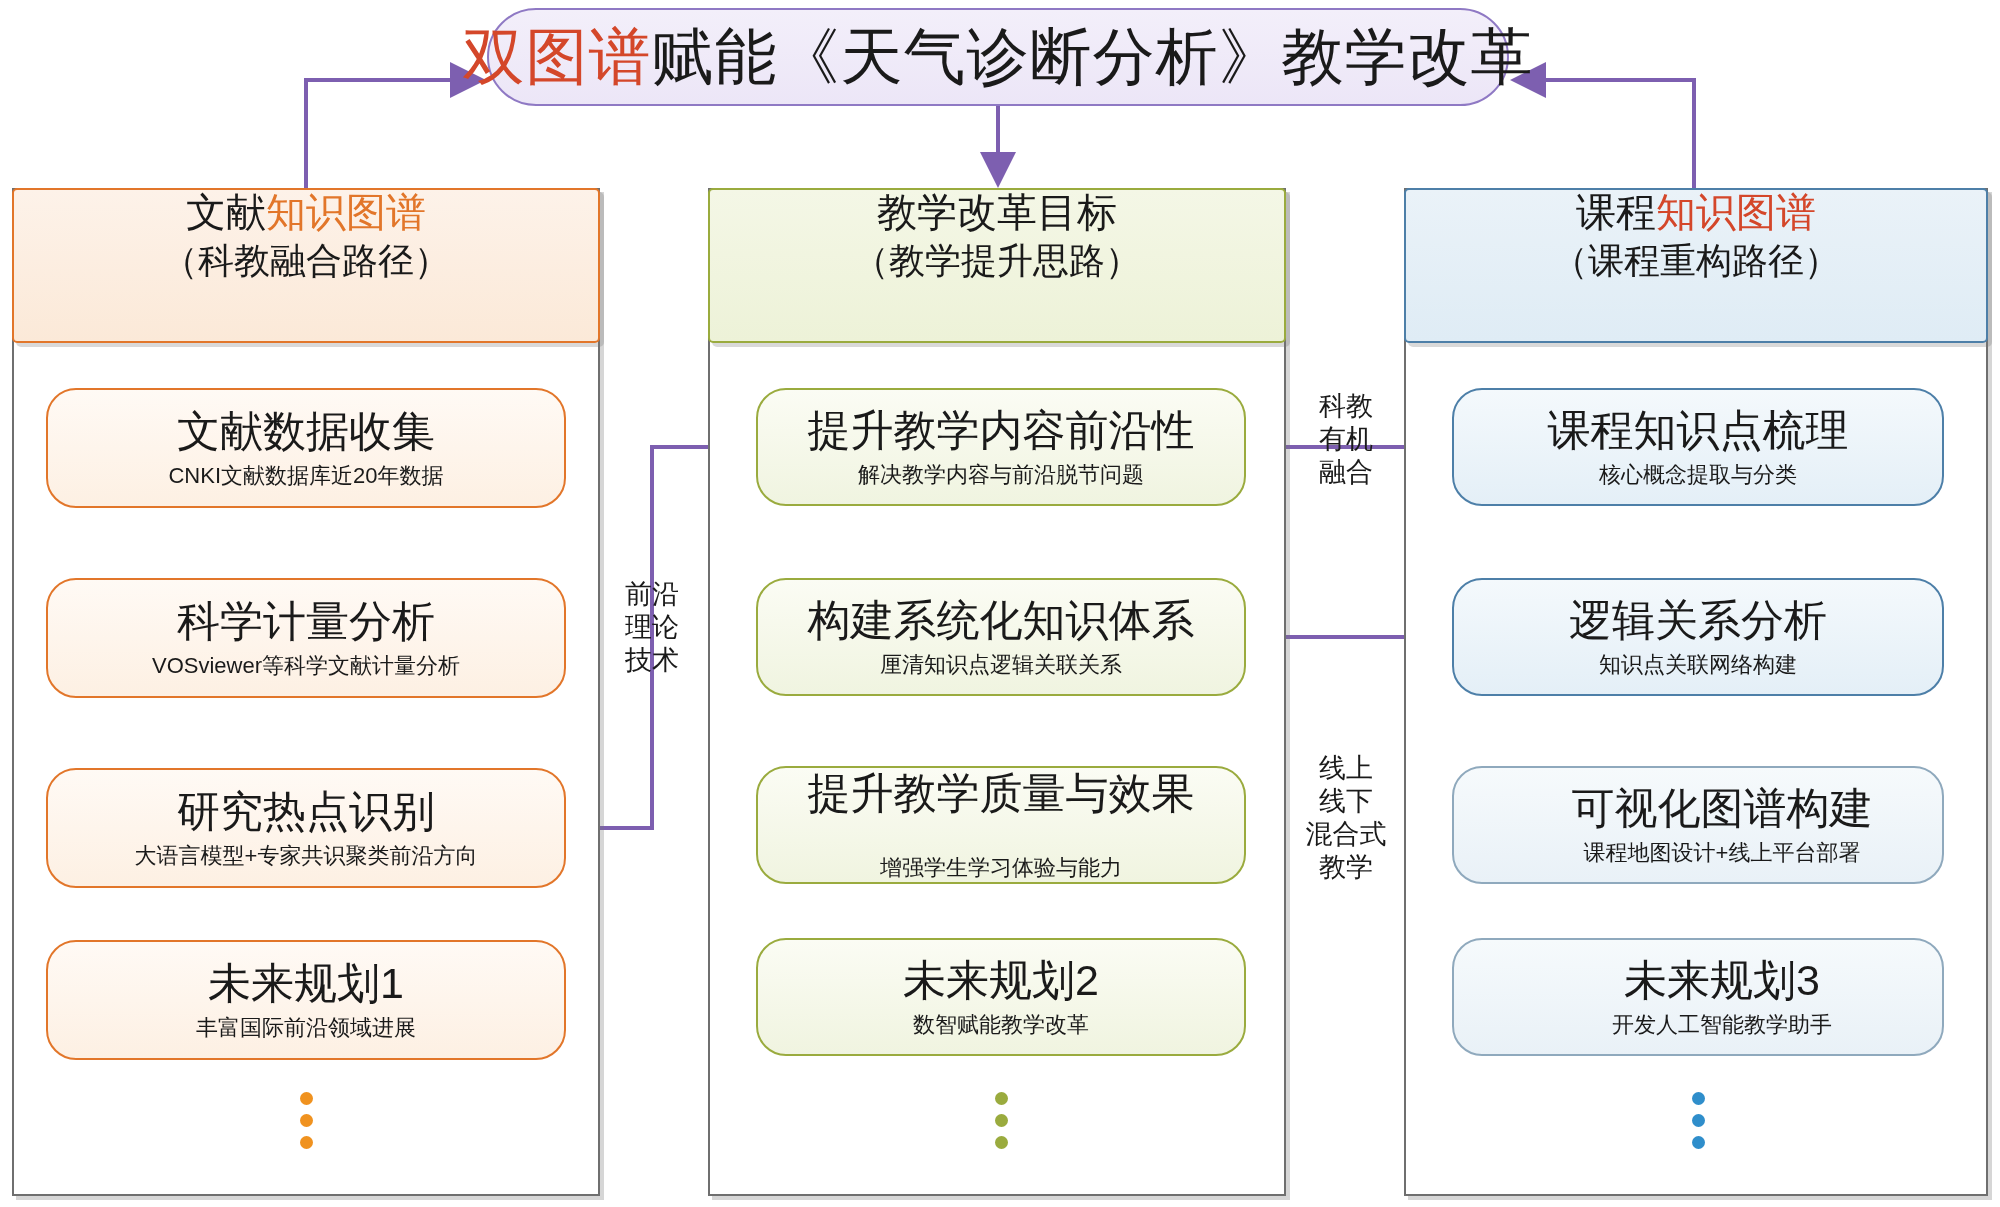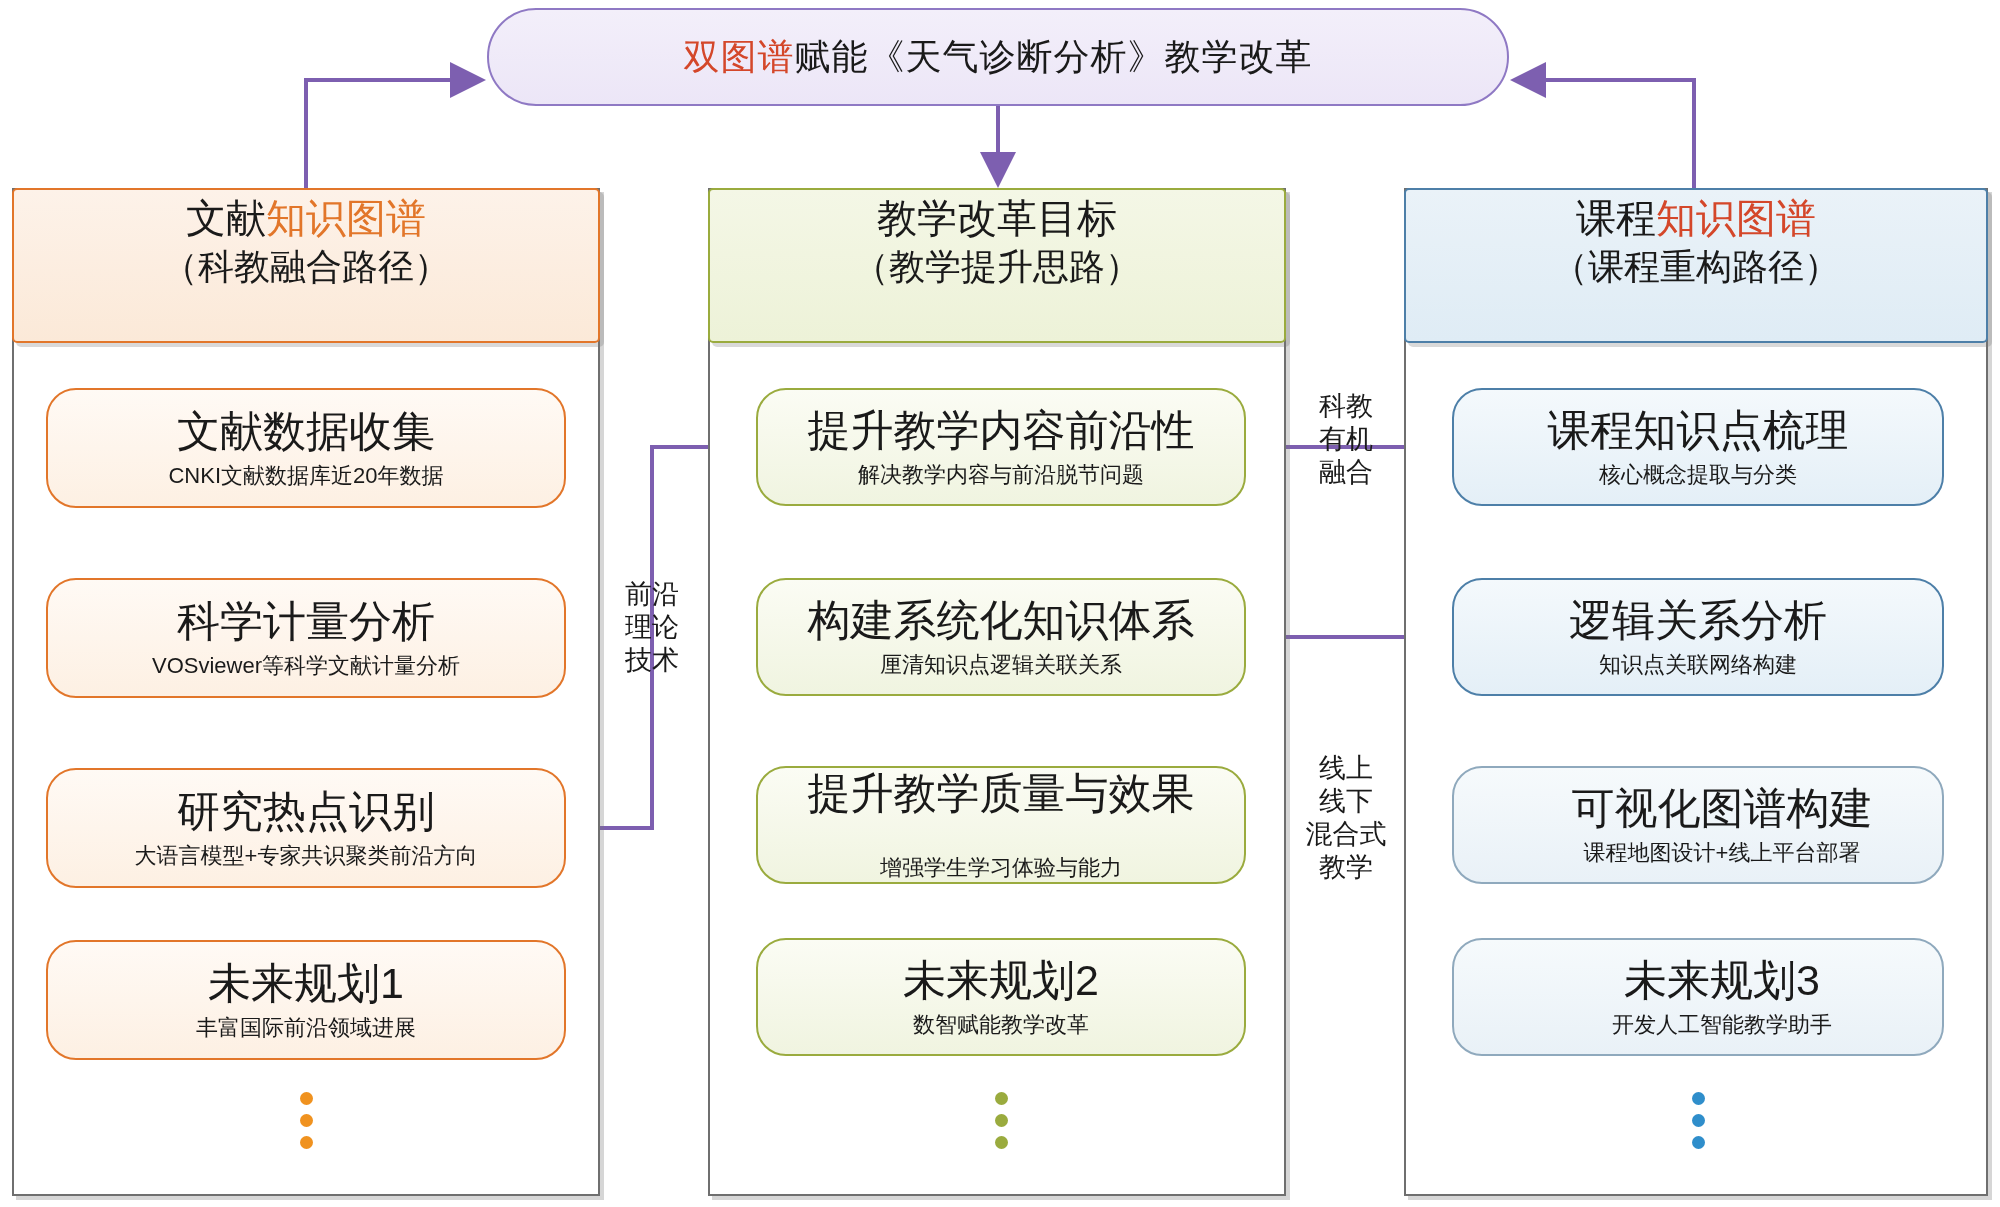--- a/index.html
+++ b/index.html
@@ -28,21 +28,21 @@
     height: 98px;
     border: 2.5px solid #8f79c4;
     border-radius: 49px;
     background: linear-gradient(180deg, #f3effa 0%, #ece6f7 100%);
     box-sizing: border-box;
     display: flex;
     align-items: center;
     justify-content: center;
   }
   #title-text {
-    font-size: 36px;
+    font-size: 62px;
     letter-spacing: 1px;
     white-space: nowrap;
   }
   #title-text .accent { color: #d4472a; }
 
   
   .column {
     position: absolute;
     box-sizing: border-box;
     border: 2px solid #6f6f6f;
@@ -53,21 +53,21 @@
   #col-mid   { left: 708px;  top: 188px; width: 578px;  height: 1008px; }
   #col-right { left: 1404px; top: 188px; width: 584px;  height: 1008px; }
 
   .col-header {
     position: absolute;
     box-sizing: border-box;
     border-width: 2.5px;
     border-style: solid;
     border-radius: 5px;
     text-align: center;
-    padding-top: 6px;
+    padding-top: 0;
     box-shadow: 4px 4px 0 0 rgba(120,120,120,0.28);
   }
   .col-header .h-main {
     font-size: 40px;
     line-height: 1.12;
     white-space: nowrap;
   }
   .col-header .h-sub {
     font-size: 36px;
     line-height: 1.3;

